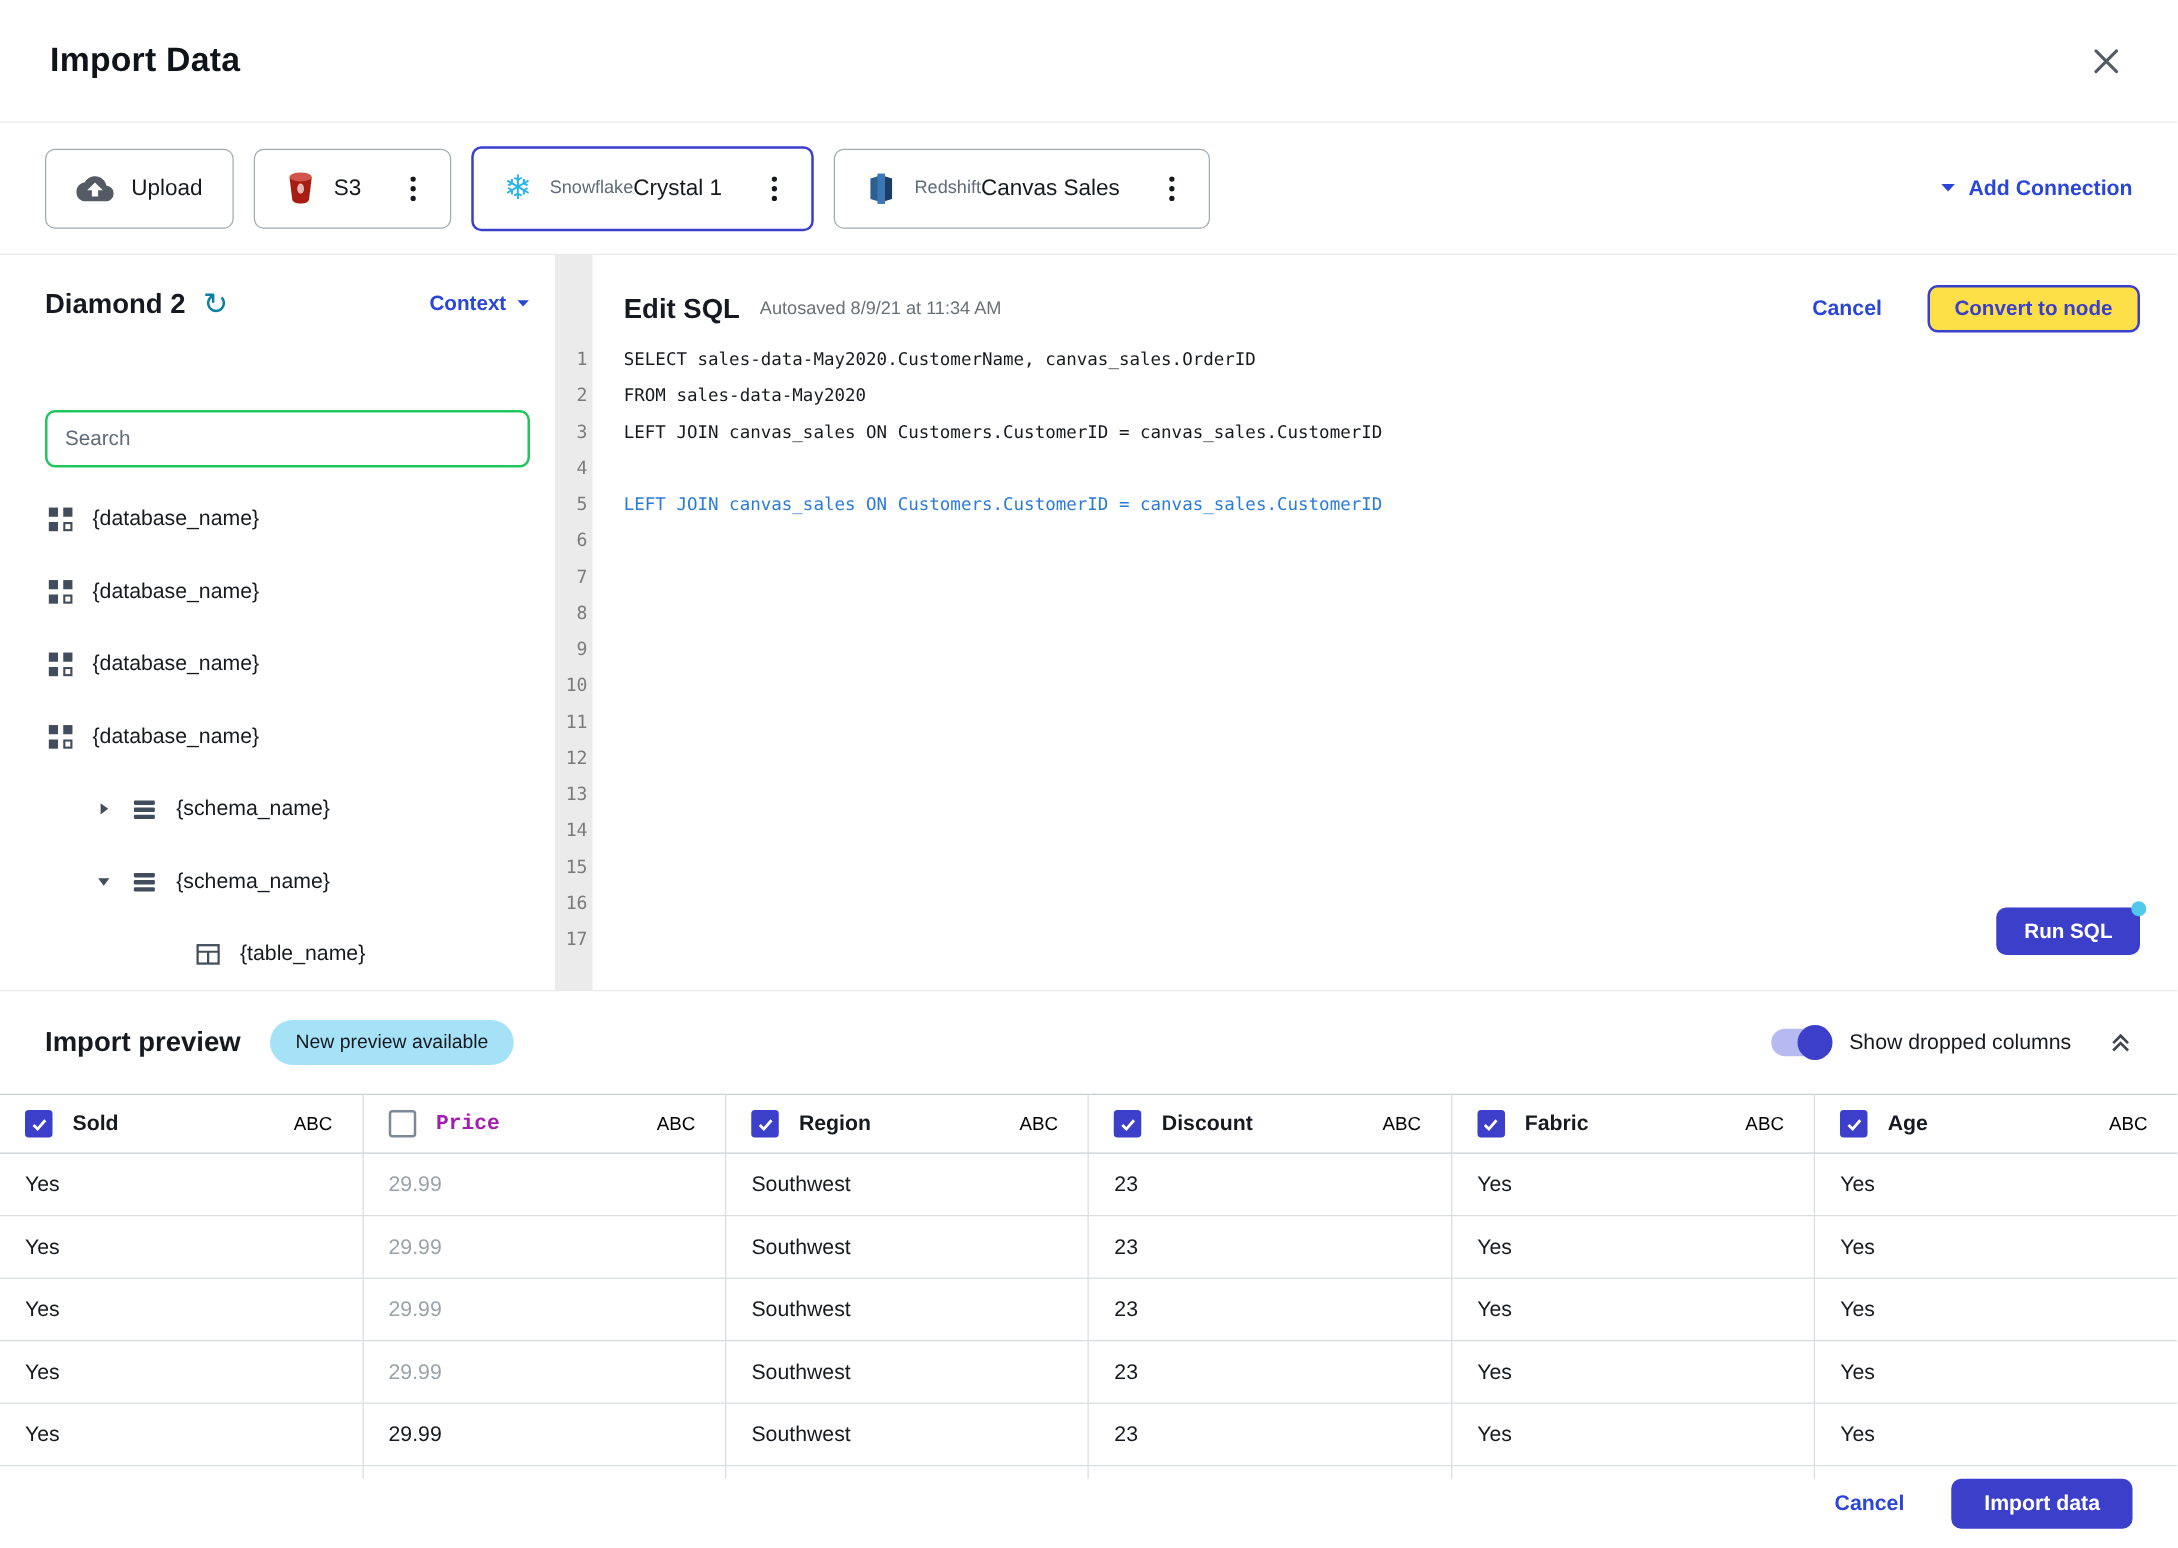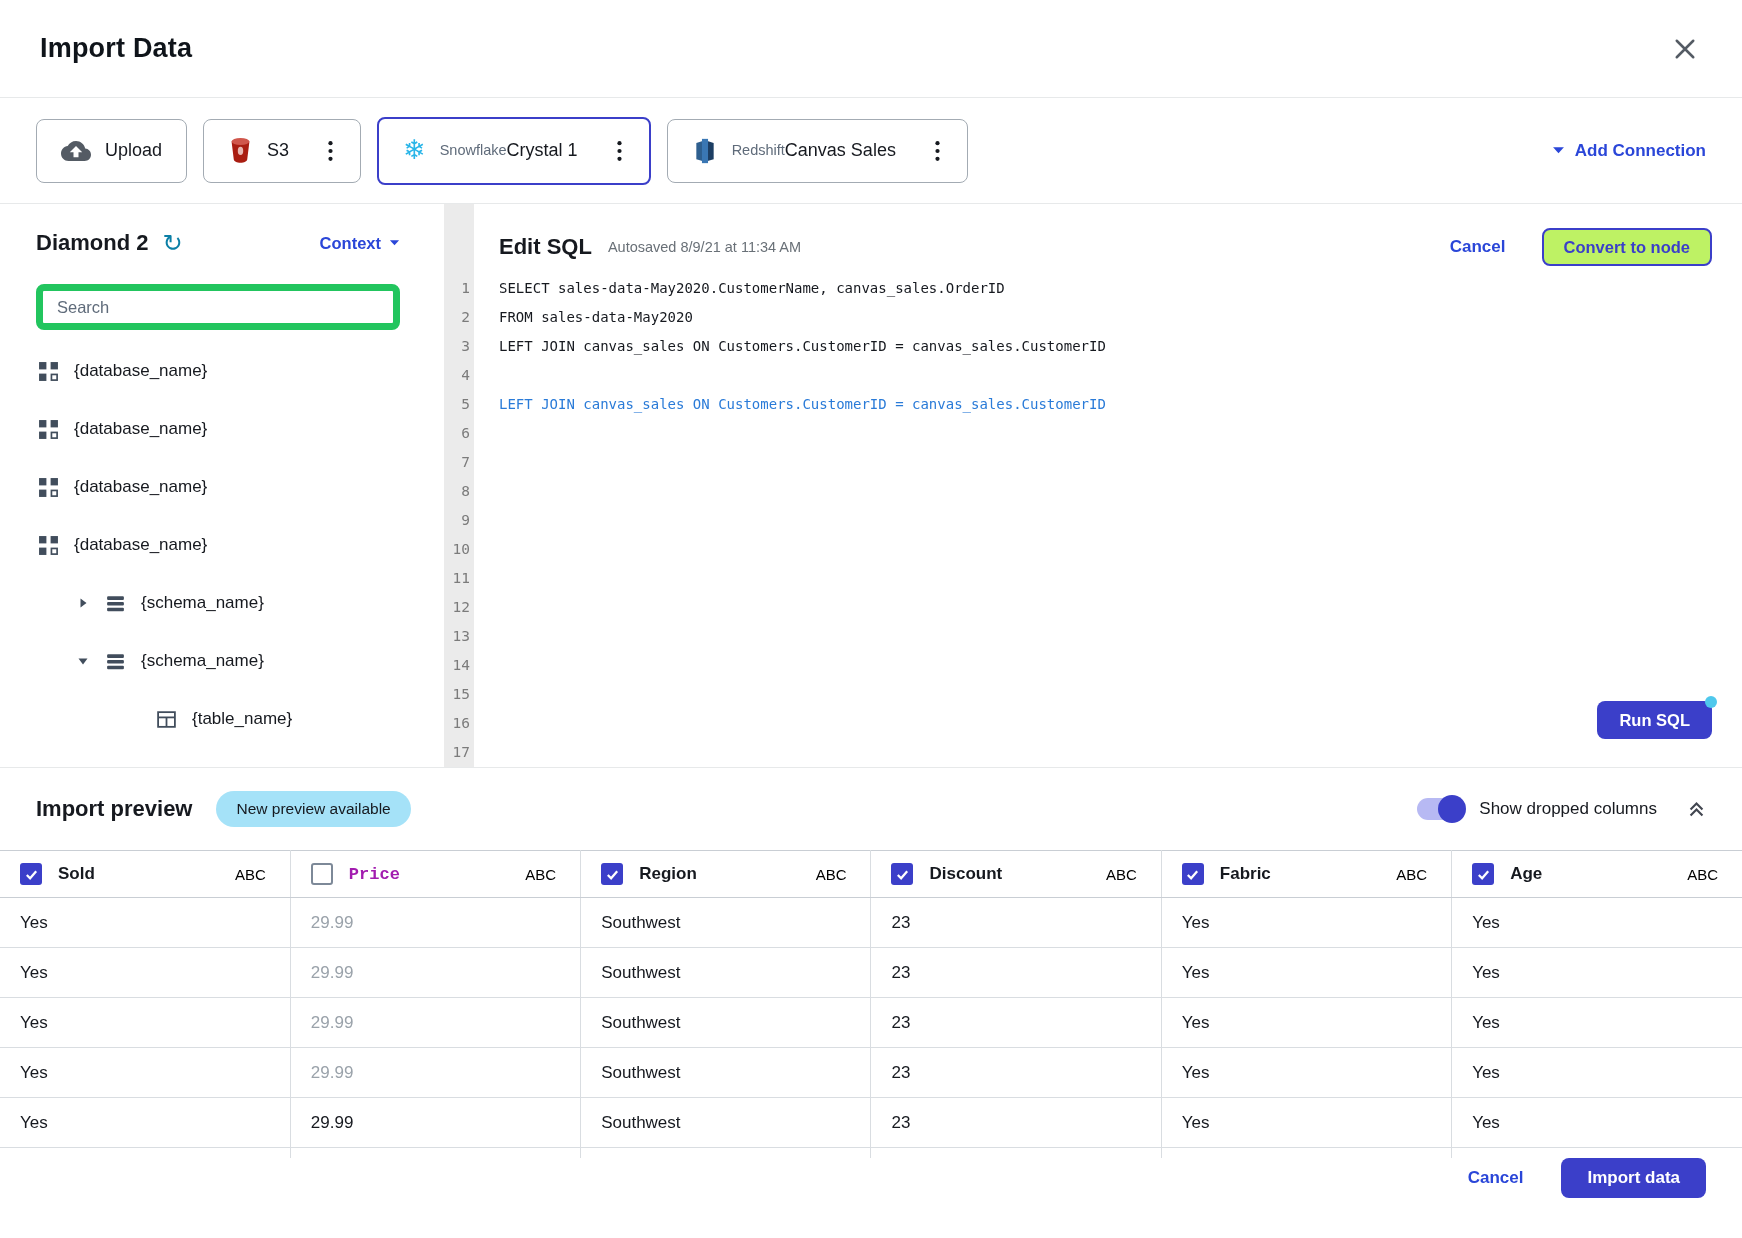--- a/index.html
+++ b/index.html
@@ -26,51 +26,51 @@
   .conn-title { font-size:14.5px; color:#5f6b7a; }
   .conn-label { font-size:18px; color:#16191f; }
   .snowflake-glyph { font-size:27px; color:var(--snowflake-blue,#29b5e8); line-height:1; }
   .add-conn { margin-left:auto; display:flex; align-items:center; gap:10px;
               color:var(--link,#2a46d8); font-weight:bold; font-size:17px;
               background:none; border:none; cursor:pointer; font-family:inherit; }
 
   
   .main-split { flex:0 0 563px; display:flex; border-bottom:1px solid #e7e9ea; }
 
-  .browser { flex:0 0 444px; width:444px; padding:26px 44px 0 36px; }
+  .browser { flex:0 0 444px; width:444px; padding:26px 20px 0 36px; }
   .browser-head { display:flex; align-items:center; margin-bottom:28px; }
   .browser-title { font-size:22px; font-weight:bold; }
   .refresh-btn { margin-left:14px; background:none; border:none; cursor:pointer; display:flex;
                  font-size:24px; color:#0b7fa6; line-height:1; font-family:"DejaVu Sans", sans-serif; }
   .context-btn { margin-left:auto; background:none; border:none; cursor:pointer; font-family:inherit;
                  display:flex; align-items:center; gap:8px; color:var(--link,#2a46d8);
                  font-weight:bold; font-size:16.5px; }
-  .search-input { width:100%; height:46px; border:7px solid #22c55e; border-radius:8px;
-                  font-family:inherit; font-size:16.5px; padding:0 14px; color:#16191f; outline:none; }
+  .search-input { width:100%; height:46px; border:2px solid #22c55e; border-radius:8px;
+                  font-family:inherit; font-size:16.5px; padding:0 14px; color:#16191f; outline:none;margin-top:44px; }
   .search-input::placeholder { color:#5f6b7a; }
   .tree { margin-top:12px; }
   .tree-row { height:58px; display:flex; align-items:center; gap:15px; cursor:pointer; }
   .tree-row .caret { width:14px; display:flex; justify-content:center; flex:0 0 14px; }
   .tree-row.lvl-db { padding-left:2px; }
   .tree-row.lvl-schema { padding-left:40px; }
   .tree-row.lvl-table { padding-left:120px; }
   .tree-label { font-size:17px; }
 
   .editor { flex:1; display:flex; position:relative; }
   .gutter { flex:0 0 30px; width:30px; background:#ebebeb; padding-top:70px; text-align:right; overflow:hidden; }
   .gutter .ln { font-family:"DejaVu Sans Mono", monospace; font-size:14.5px; color:#7b7b7b;
                 line-height:29px; padding-right:4px; }
   .editor-main { flex:1; padding:24px 30px 0 25px; position:relative; }
   .editor-head { display:flex; align-items:center; height:38px; }
   .editor-title { font-size:22px; font-weight:bold; }
   .autosave { margin-left:16px; font-size:14.5px; color:#697077; }
   .editor-cancel { margin-left:auto; margin-right:36px; background:none; border:none;
                    font-family:inherit; color:var(--link,#2a46d8); font-weight:bold;
                    font-size:17px; cursor:pointer; }
-  .convert-btn { height:38px; background:#bef264; border:2px solid var(--accent,#3b3fc9);
+  .convert-btn { height:38px; background:#fde047; border:2px solid var(--accent,#3b3fc9);
                  border-radius:8px; color:var(--accent,#3b3fc9); font-weight:bold; font-size:16.5px;
                  font-family:inherit; padding:0 20px; cursor:pointer; }
   .code { margin-top:8px; cursor:text; }
   .code-line { font-family:"DejaVu Sans Mono", monospace; font-size:14px; line-height:29px;
                white-space:pre; color:#16191f; }
   .code-line.hl { color:var(--highlight-blue,#2a7bd8); }
   .run-btn { position:absolute; right:30px; bottom:28px; height:38px;
              background:var(--accent,#3b3fc9); color:#fff; border:none; border-radius:8px;
              font-family:inherit; font-weight:bold; font-size:16.5px; padding:0 22px; cursor:pointer; }
   .run-dot { position:absolute; top:-5px; right:-5px; width:12px; height:12px; border-radius:50%;

